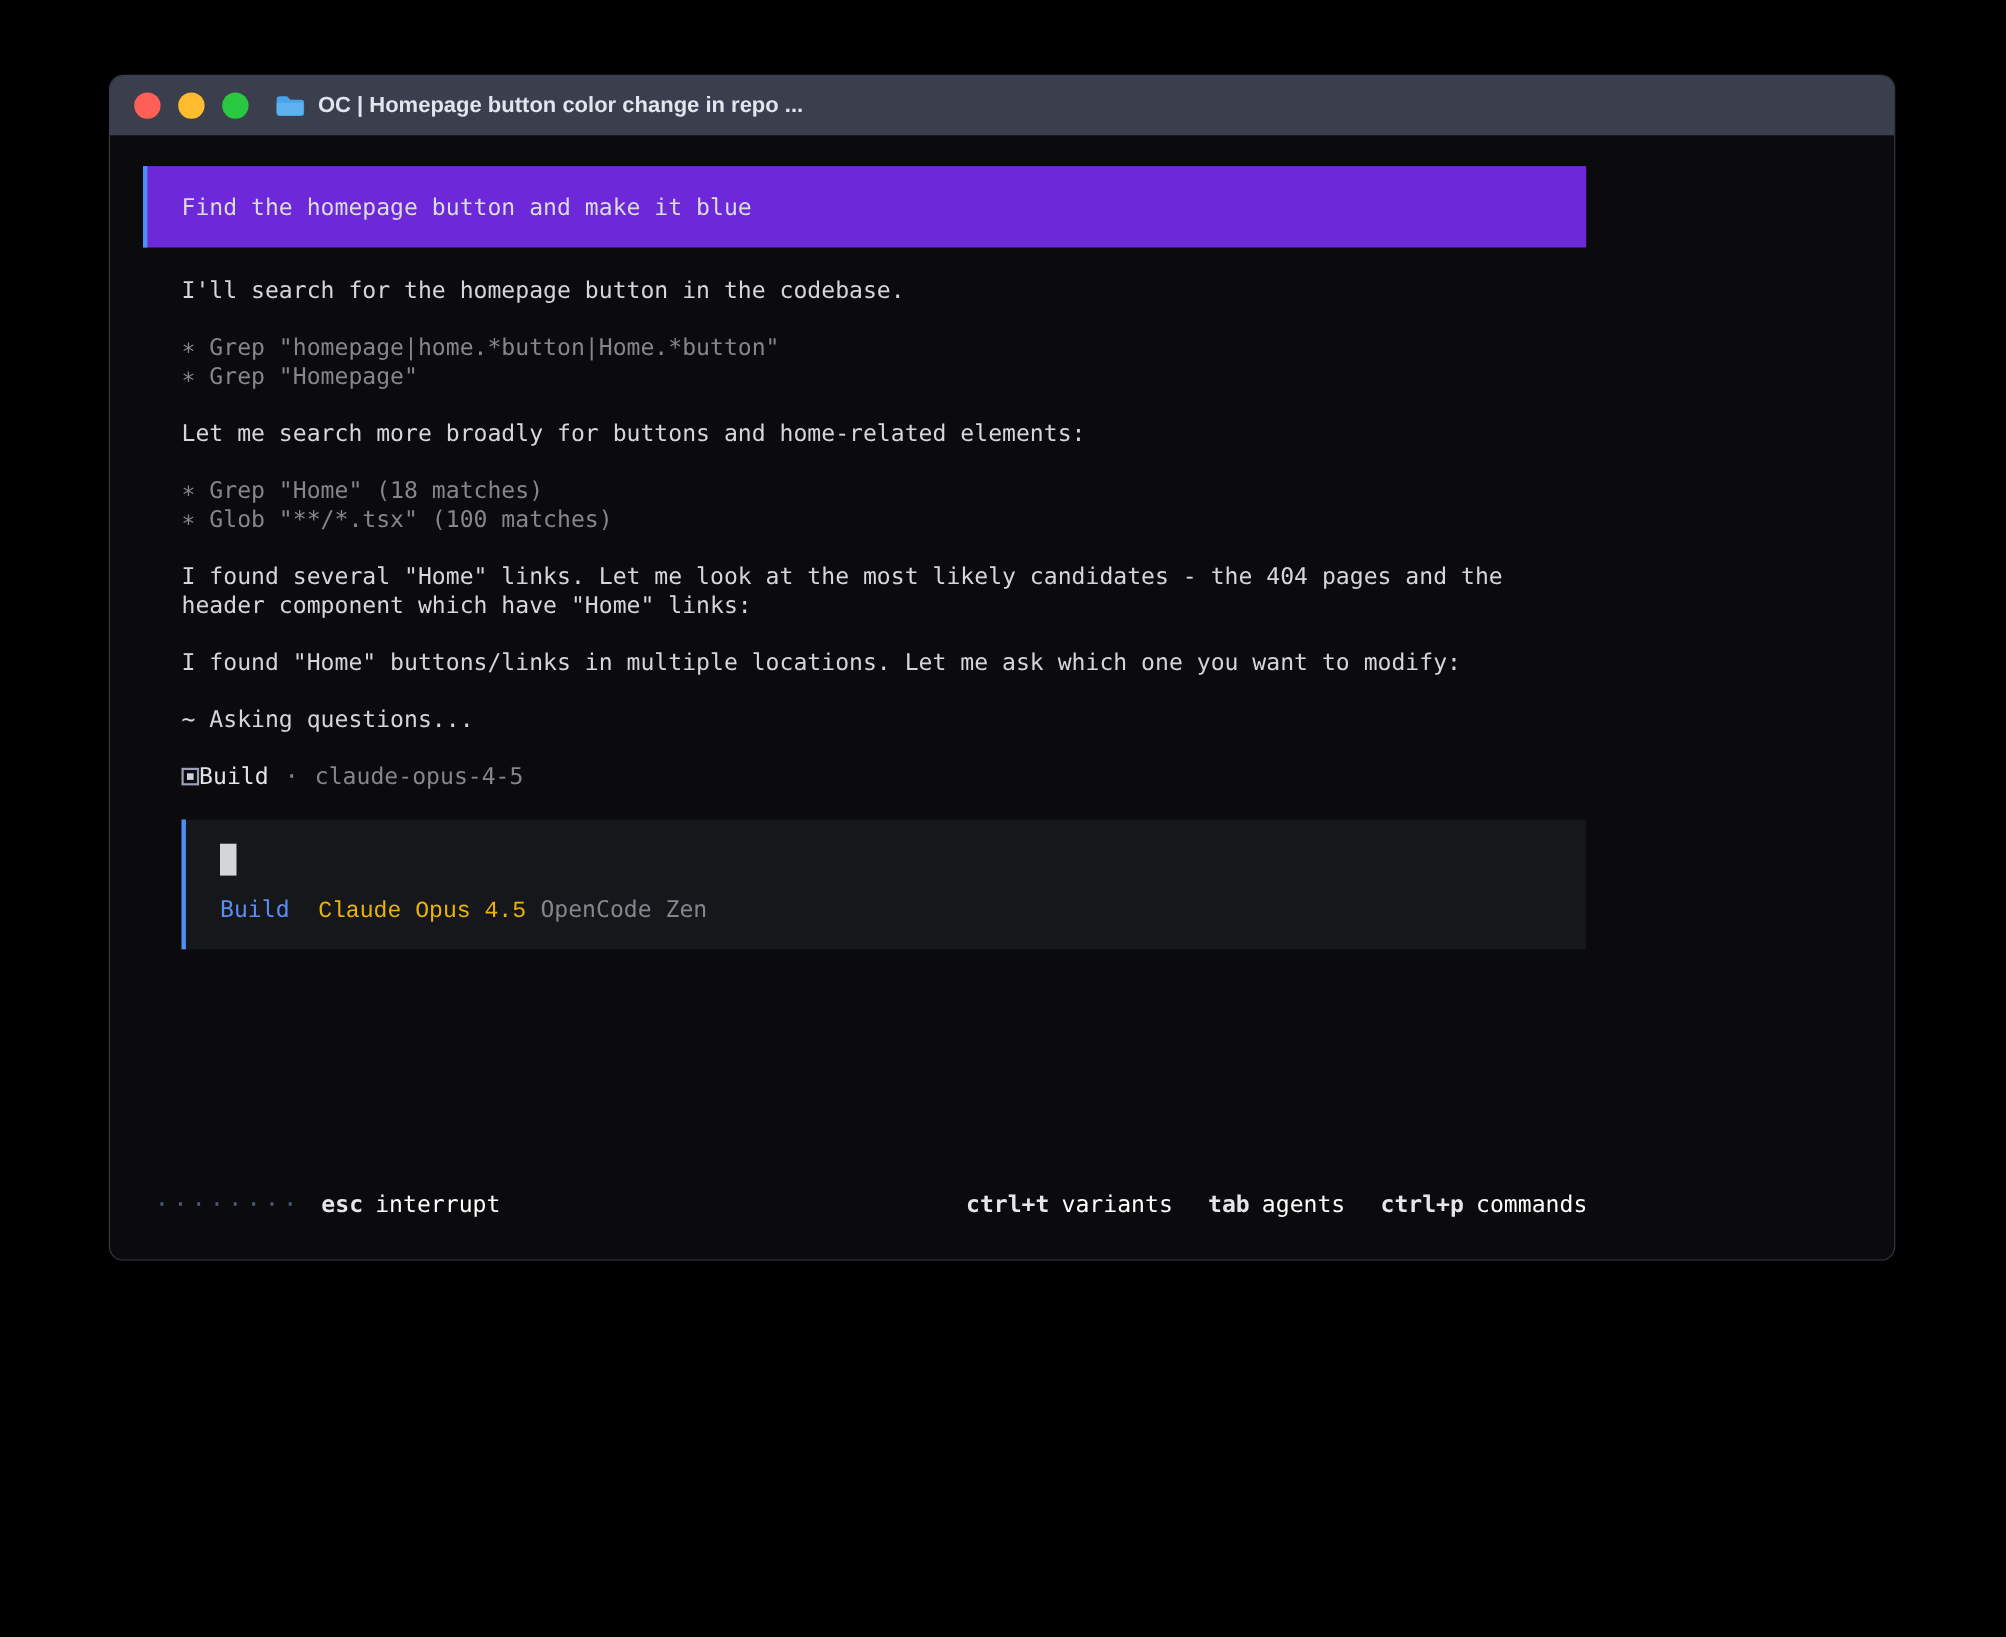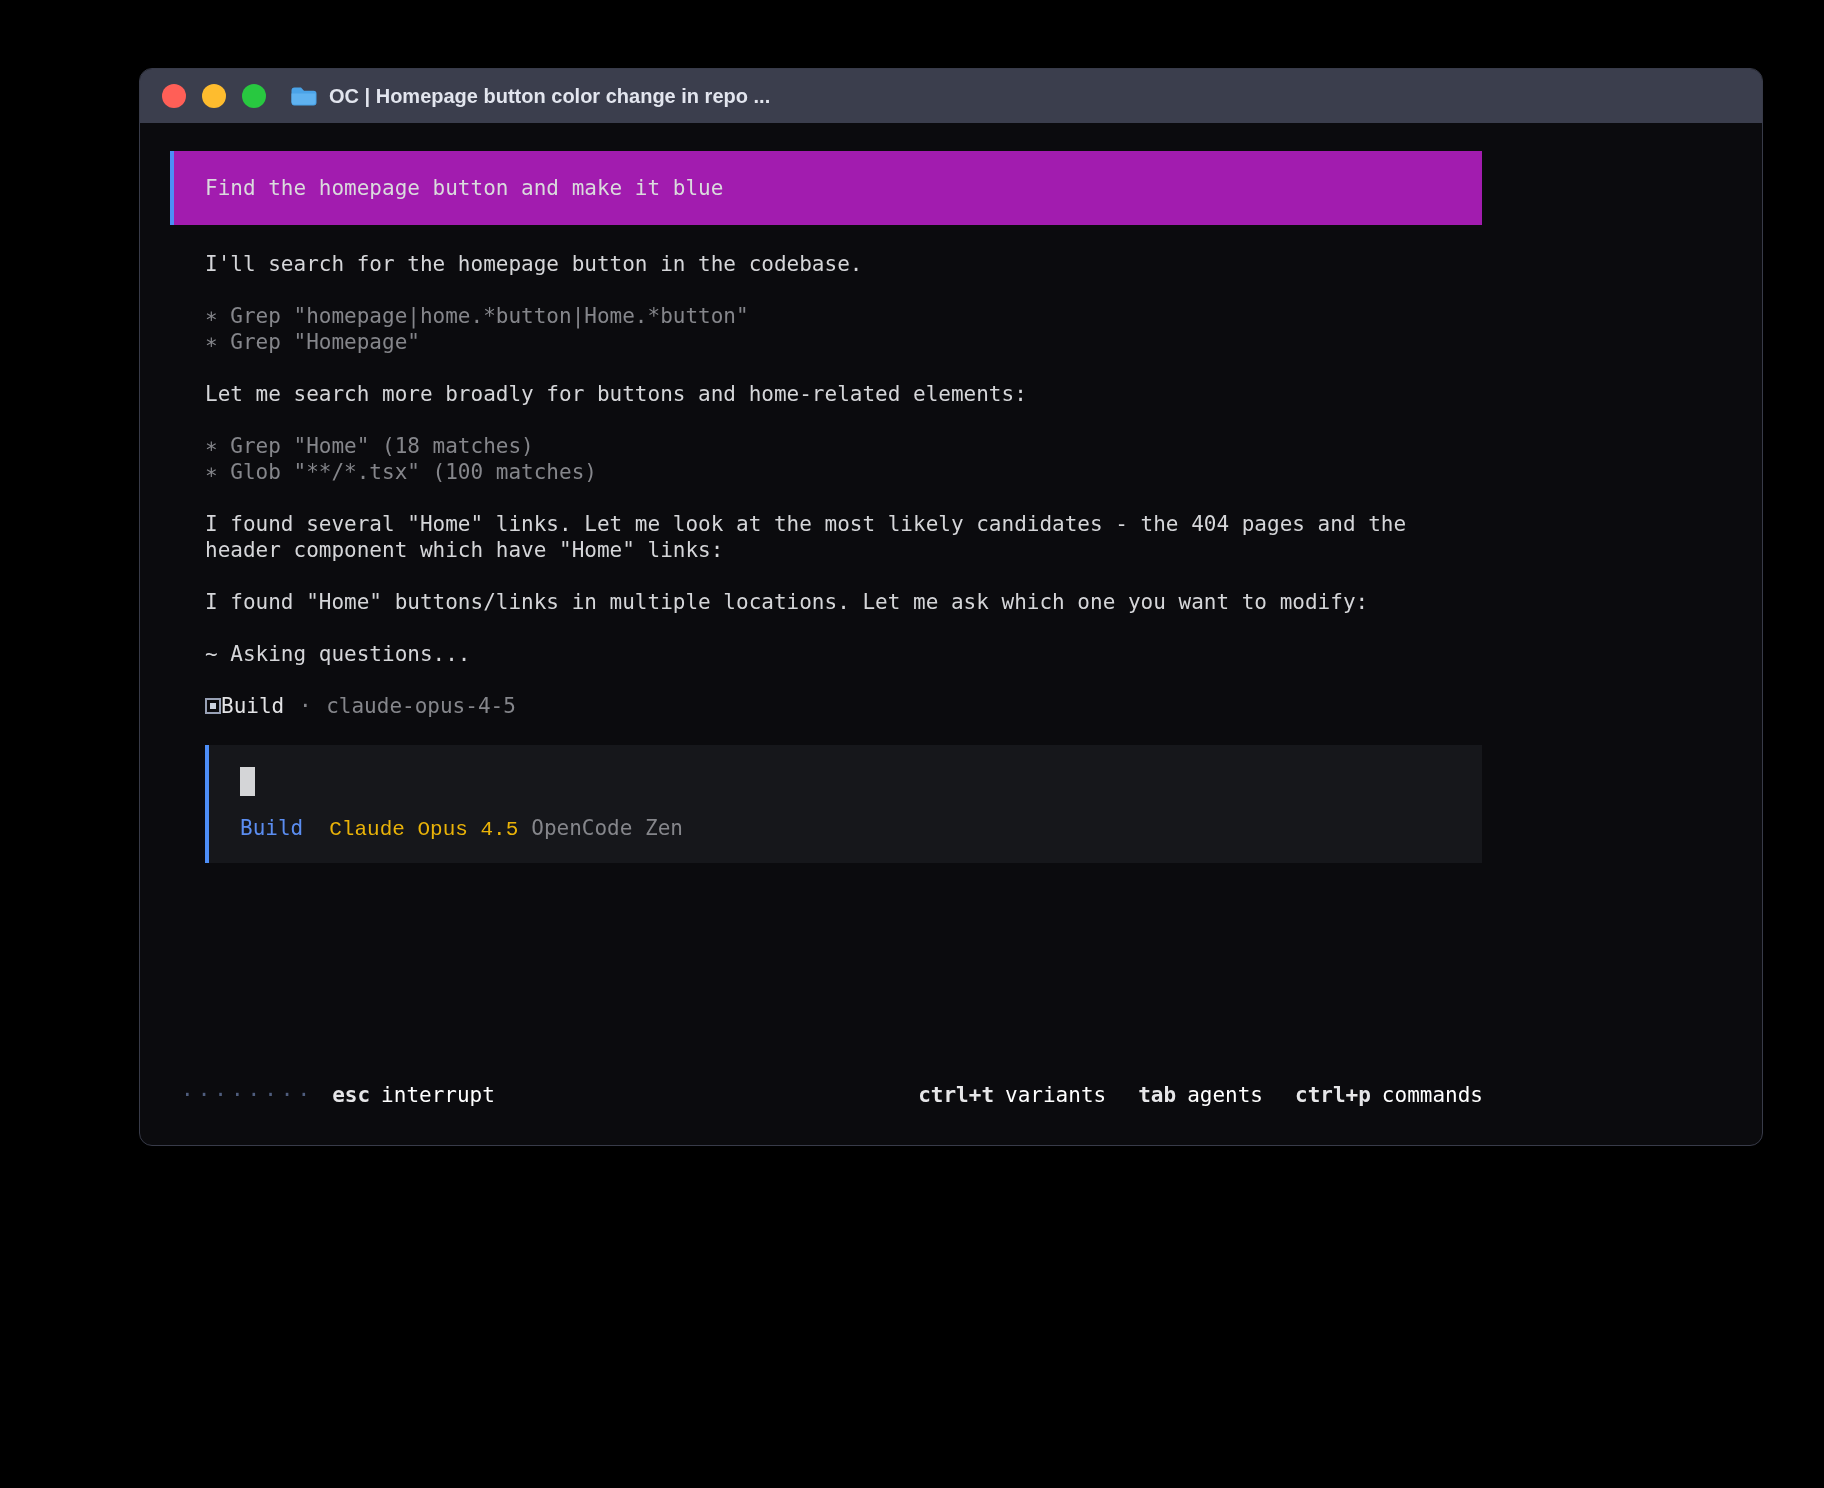--- a/index.html
+++ b/index.html
@@ -3,21 +3,20 @@
 <meta charset="utf-8">
 <style>
   * { margin:0; padding:0; box-sizing:border-box; }
   html,body { width:1824px; height:1488px; background:#000; overflow:hidden; }
   body { position:relative; font-family:"DejaVu Sans Mono", monospace; }
 
   .window {
     position:absolute; left:99px; top:68px; width:1624px; height:1078px;
     background:#0b0b0e; border:1px solid #383b49; border-radius:13px;
     overflow:hidden;
-    margin-left:40px;
   }
 
   .titlebar {
     height:54px; background:#3b3e4d; display:flex; align-items:center;
     padding:0 22px;
   }
   .lights { display:flex; gap:16px; }
   .light { width:24px; height:24px; border-radius:50%; }
   .light-close { background:#ff5f57; }
   .light-min { background:#febc2e; }
@@ -32,21 +31,21 @@
 
   .block-header {
     margin-top:28px; height:78px; background:#141416;
     border-left:4px solid #7e7f85; display:flex; align-items:center;
     justify-content:space-between; padding:0 34px 0 32px; font-size:21px;
   }
   .session-title { font-weight:bold; color:#e8e8ea; white-space:pre; }
   .session-stats { color:#97989d; display:flex; gap:34px; white-space:pre; }
 
   .block-user {
-    margin-top:28px; height:74px; background:#a21caf;
+    margin-top:28px; height:74px; background:#6d28d9;
     border-left:4px solid #4d8ef7; display:flex; align-items:center;
     padding:0 31px; font-size:21px; color:#dadbdd;
   }
 
   .transcript { margin-left:35px; font-size:21px; line-height:26px; }
   .group { margin-top:26px; }
   .txt { color:#d5d6d9; white-space:pre-wrap; }
   .dim { color:#85868b; white-space:pre-wrap; }
 
   .agent-line { margin-top:26px; display:flex; align-items:center; }

